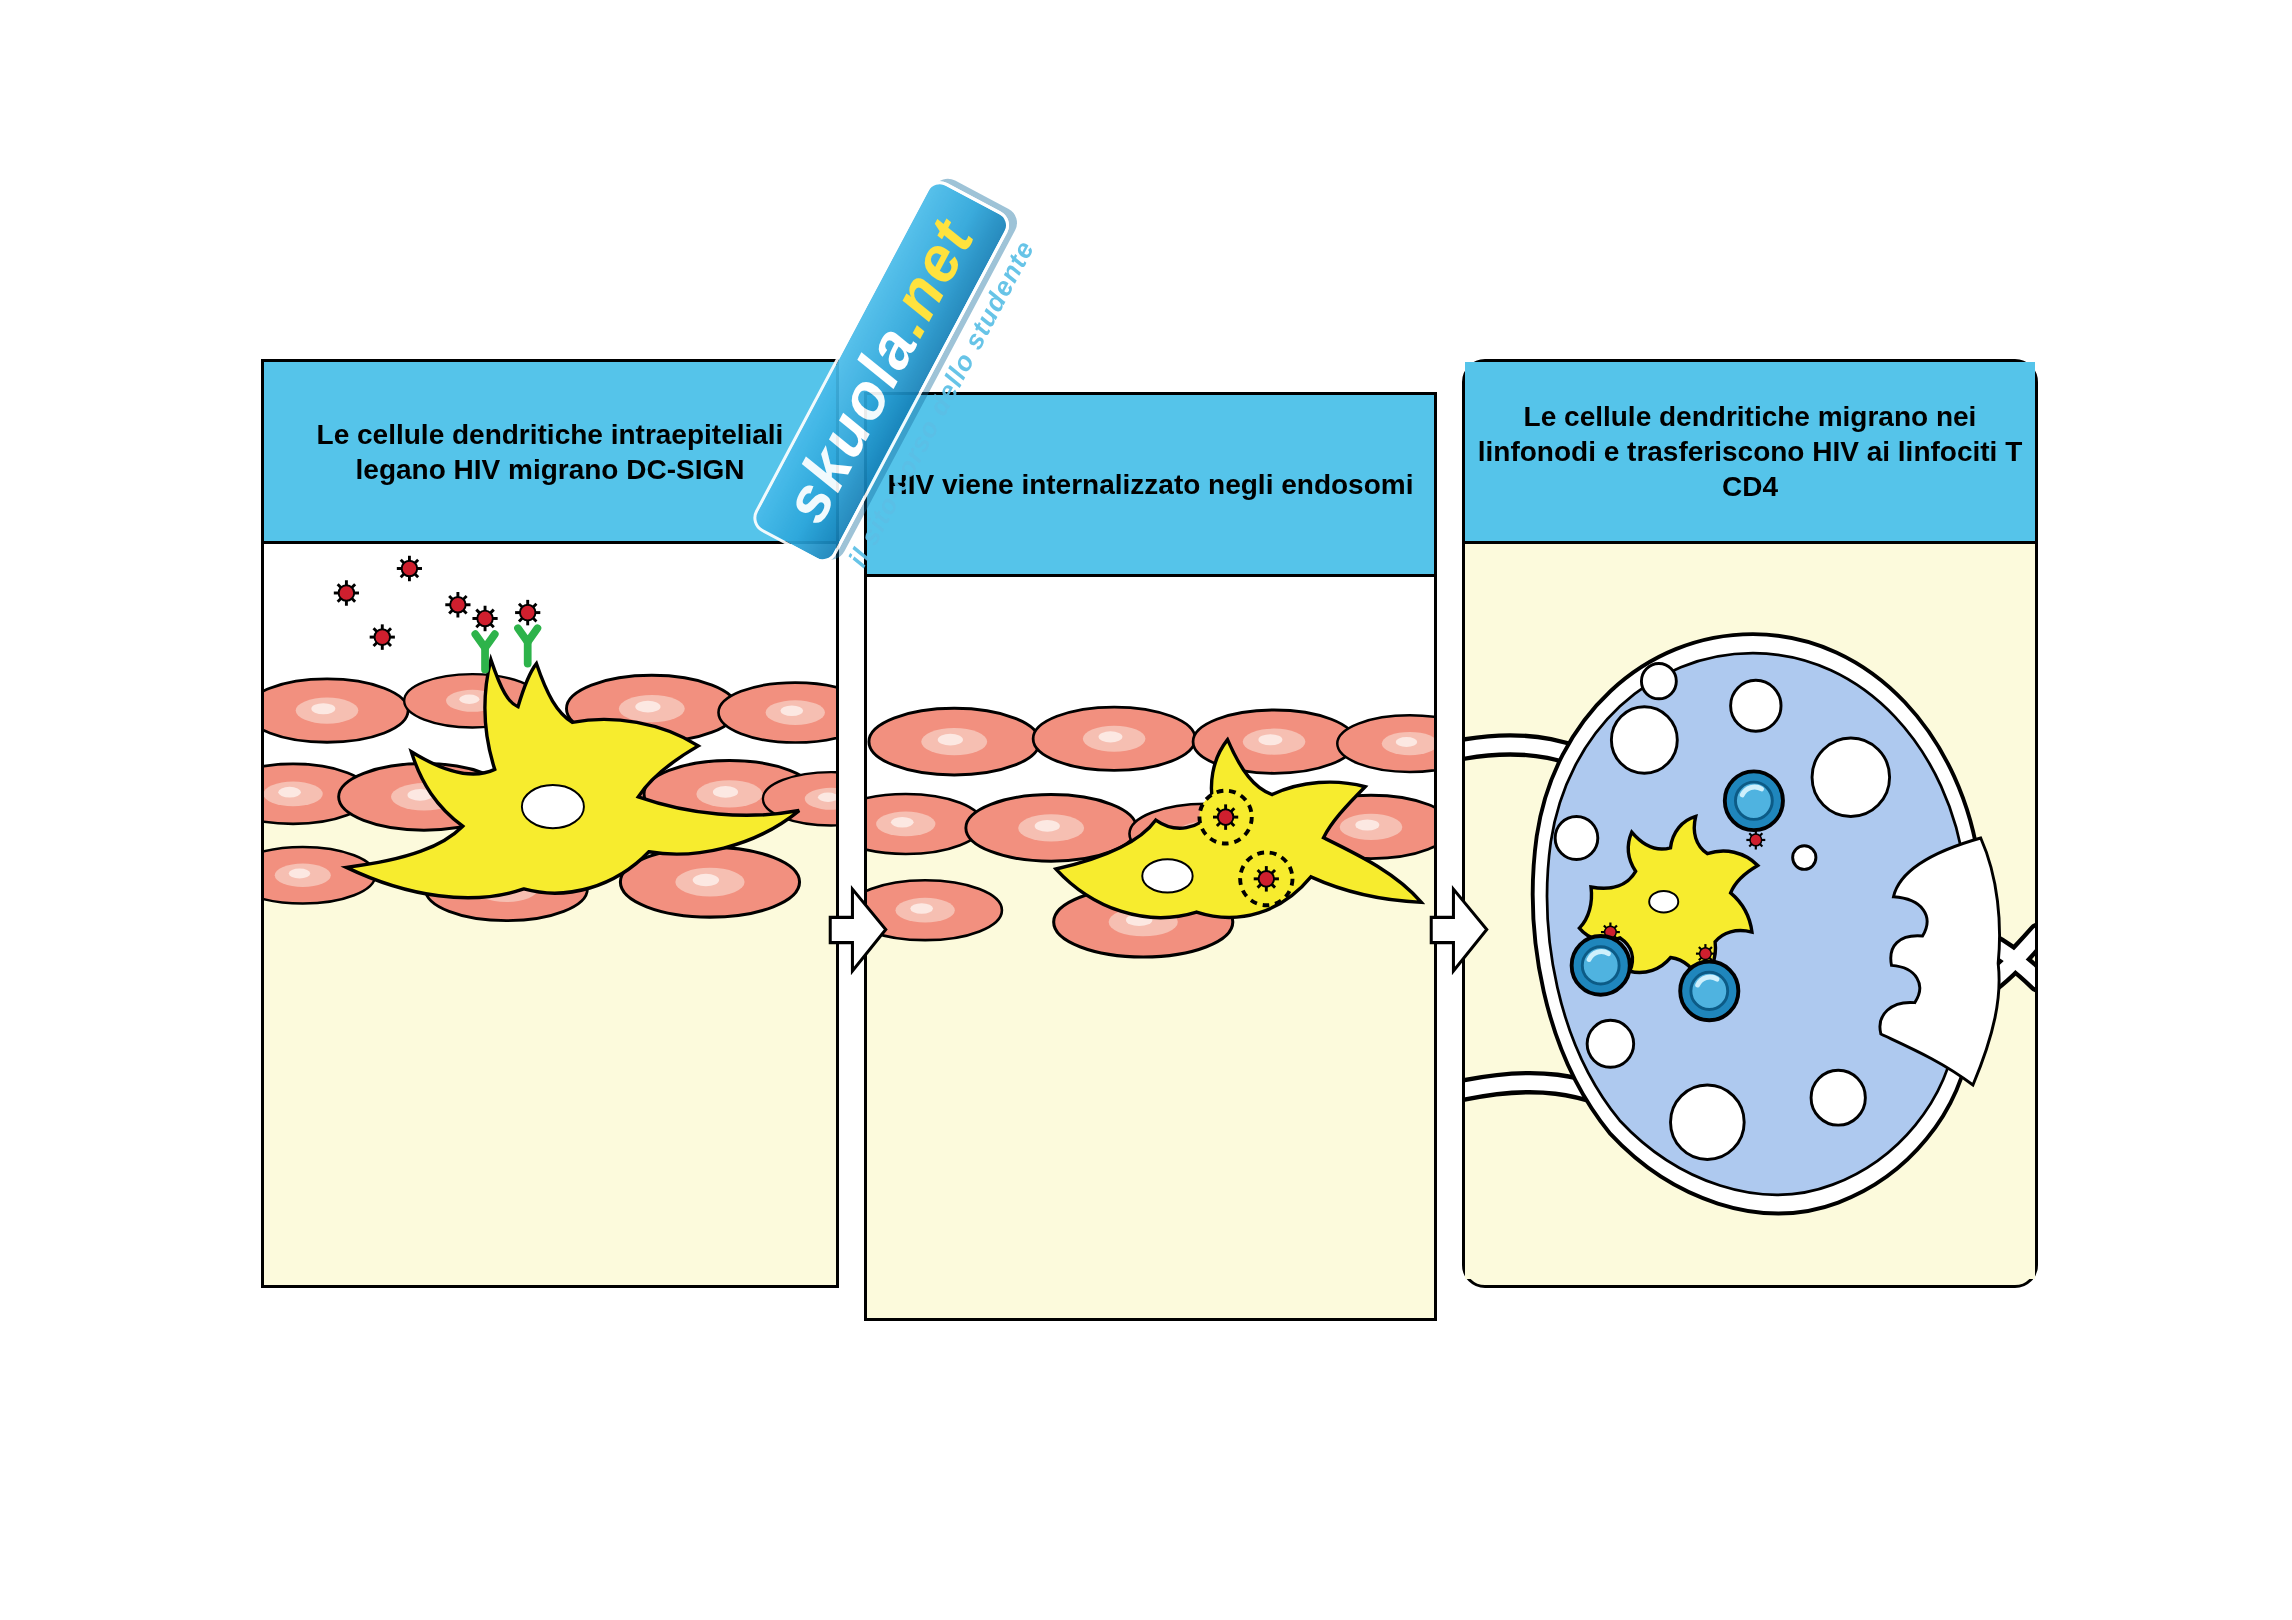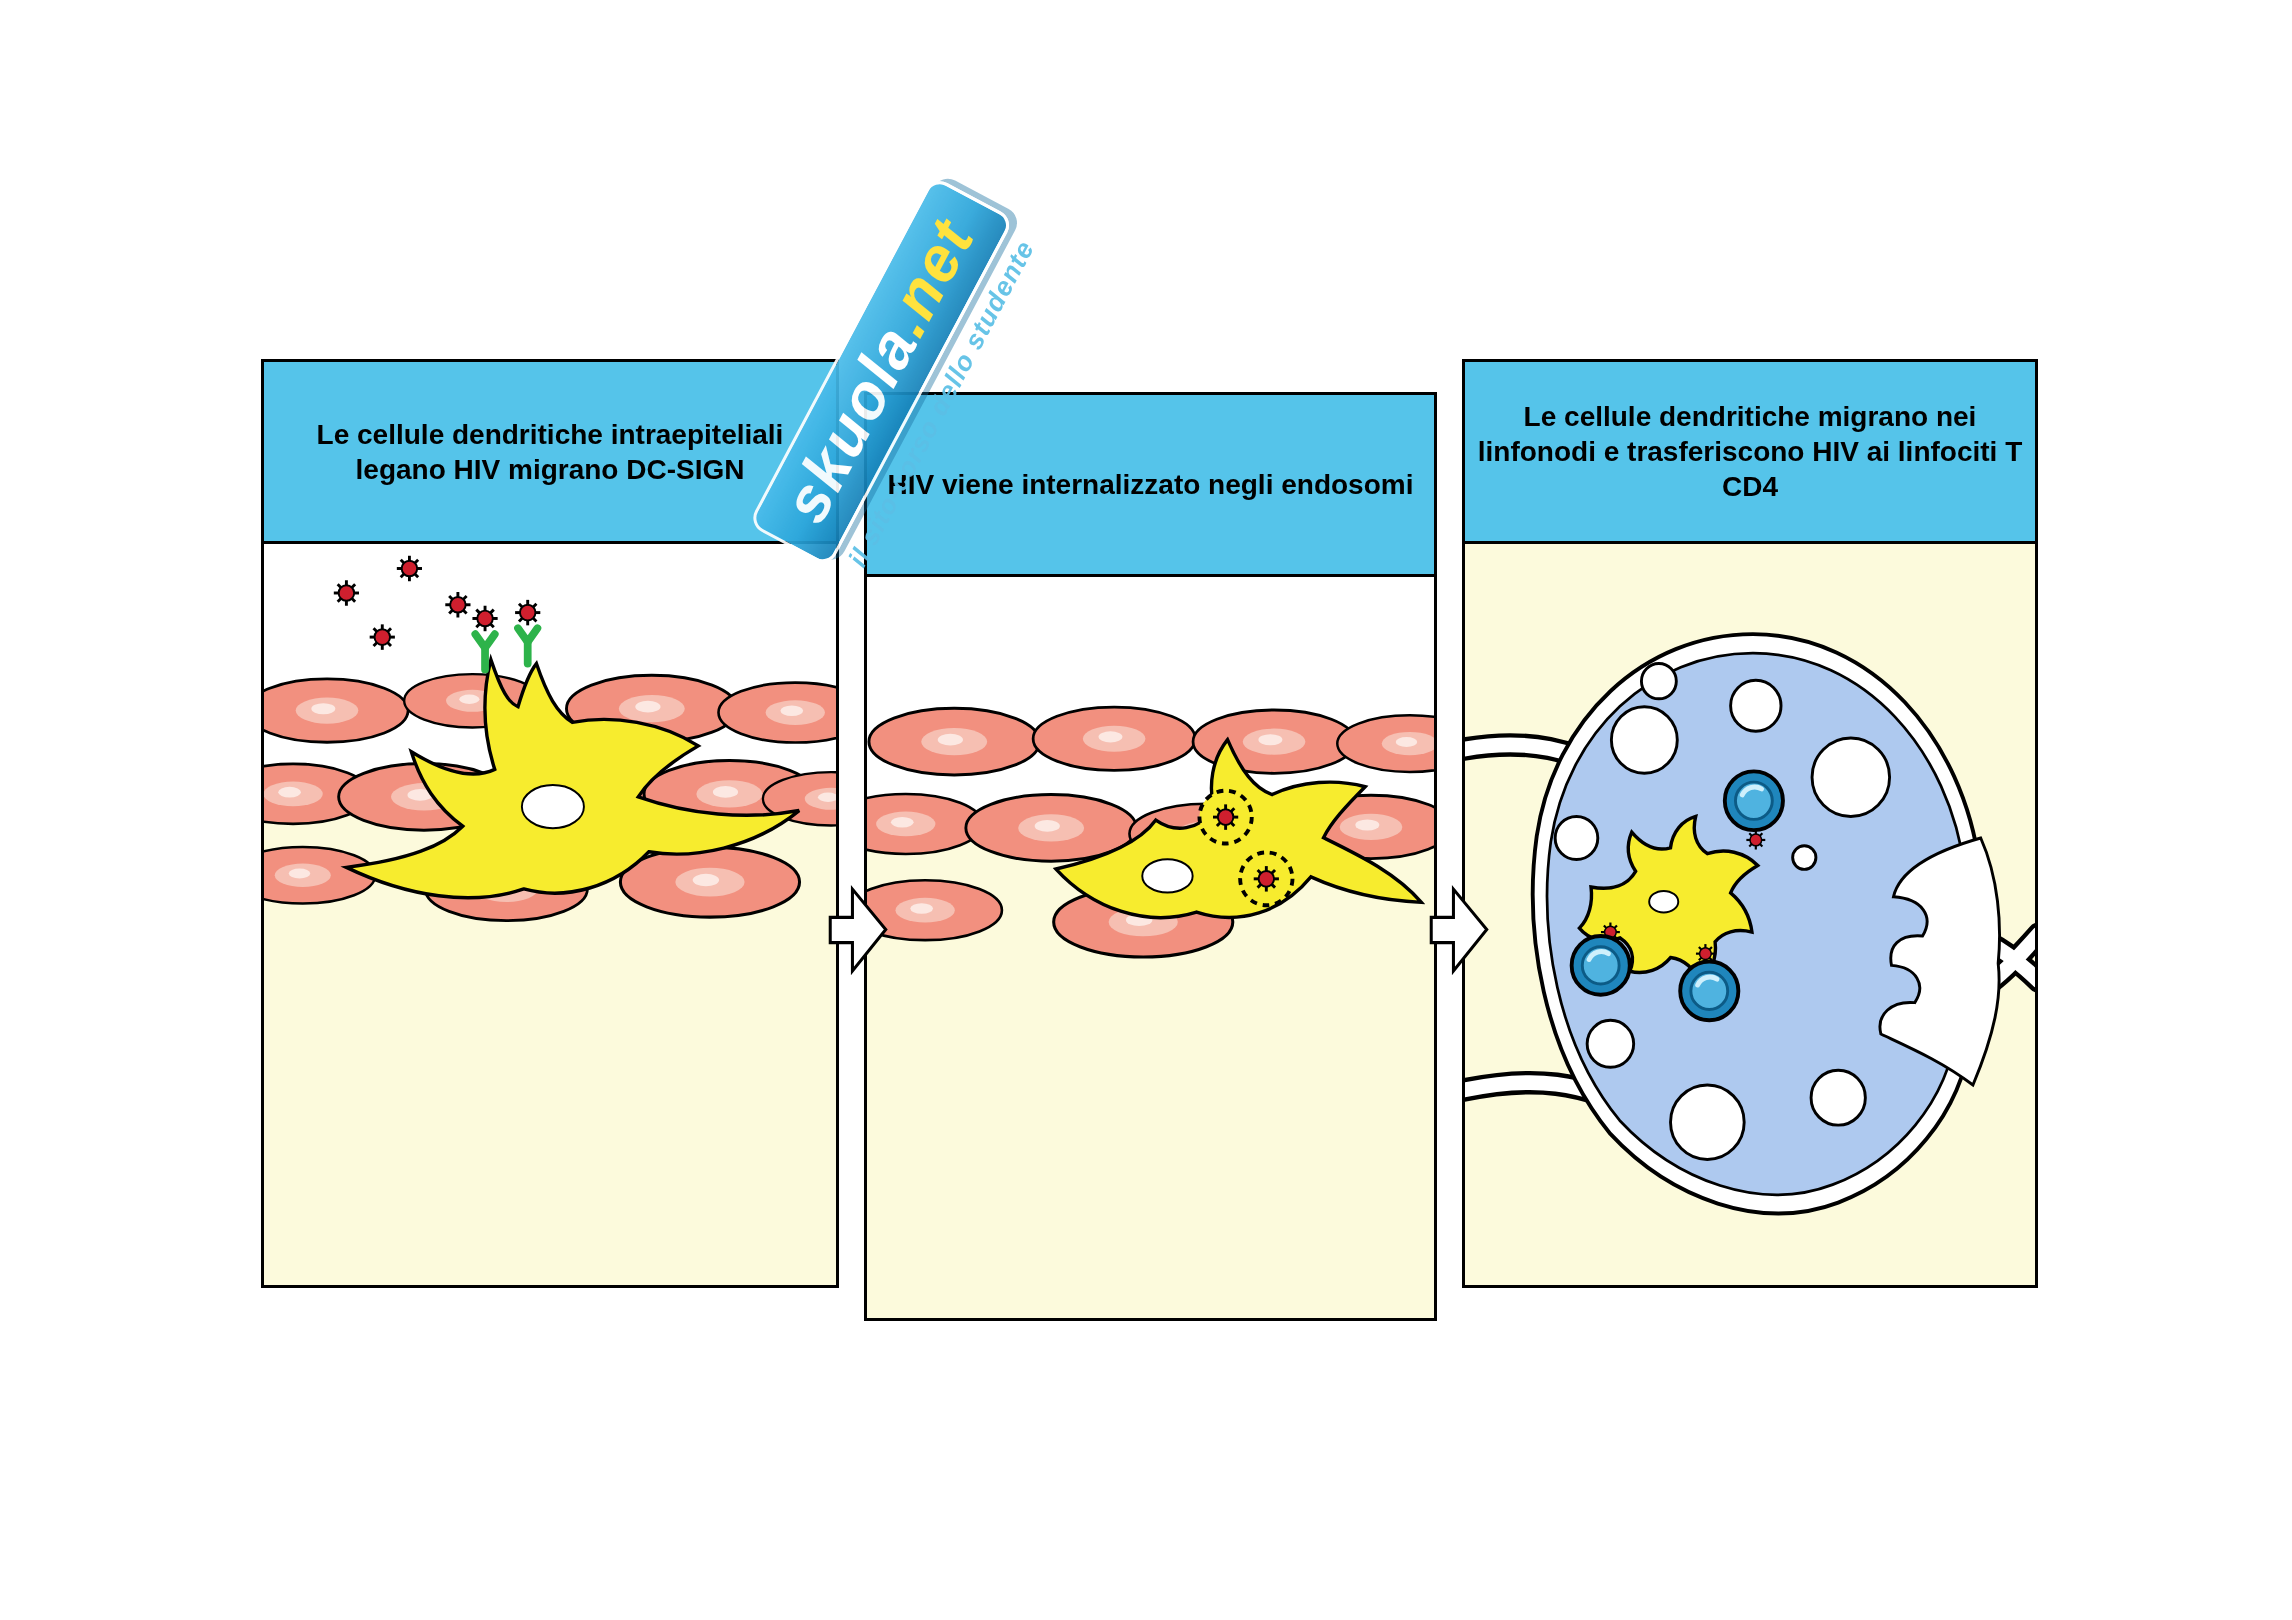--- a/index.html
+++ b/index.html
@@ -211,21 +211,21 @@
           C 428 342, 384 356, 340 342
           C 288 358, 232 338, 195 298 Z"></path>
         <ellipse class="nucleus" cx="310" cy="305" rx="26" ry="17"></ellipse>
         <use href="#endosome" transform="translate(370,245)"></use>
         <use href="#endosome" transform="translate(412,308)"></use>
       </g>
     </svg>
   </div>
 </div>
 
-<div class="panel" style="left:1462px;width:576px;">
+<div class="panel" style="left:1462px;width:576px;border-radius:23px;">
   <div class="panel-header">
     <span>Le cellule dendritiche migrano nei linfonodi e trasferiscono HIV ai linfociti T CD4</span>
   </div>
   <div class="panel-body">
     <svg viewBox="0 0 588 750" preserveAspectRatio="none">
       <rect x="0" y="0" width="588" height="750" class="bg-cream"></rect>
 
       <g>
         <path class="vessel-outer" d="M -5 210 C 60 198, 115 206, 175 248"></path>
         <path class="vessel-outer" d="M -5 558 C 70 542, 120 548, 190 582"></path>

